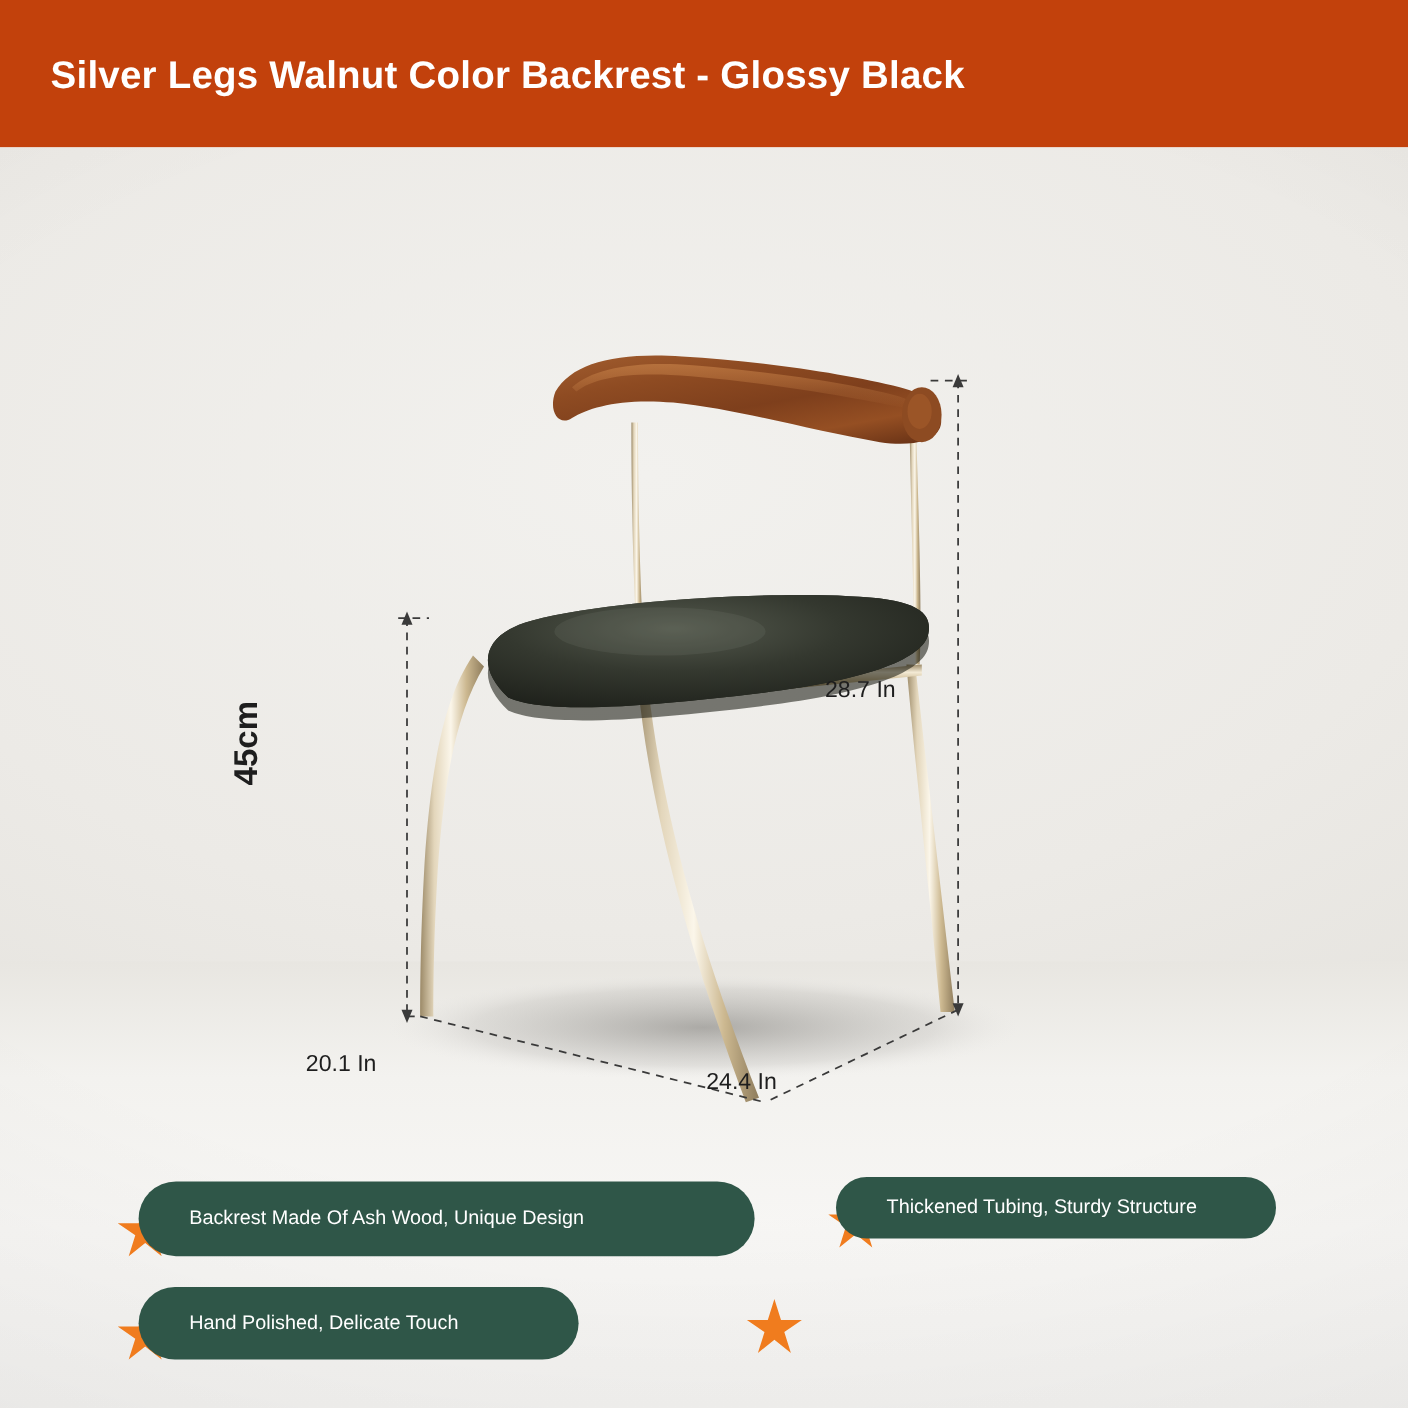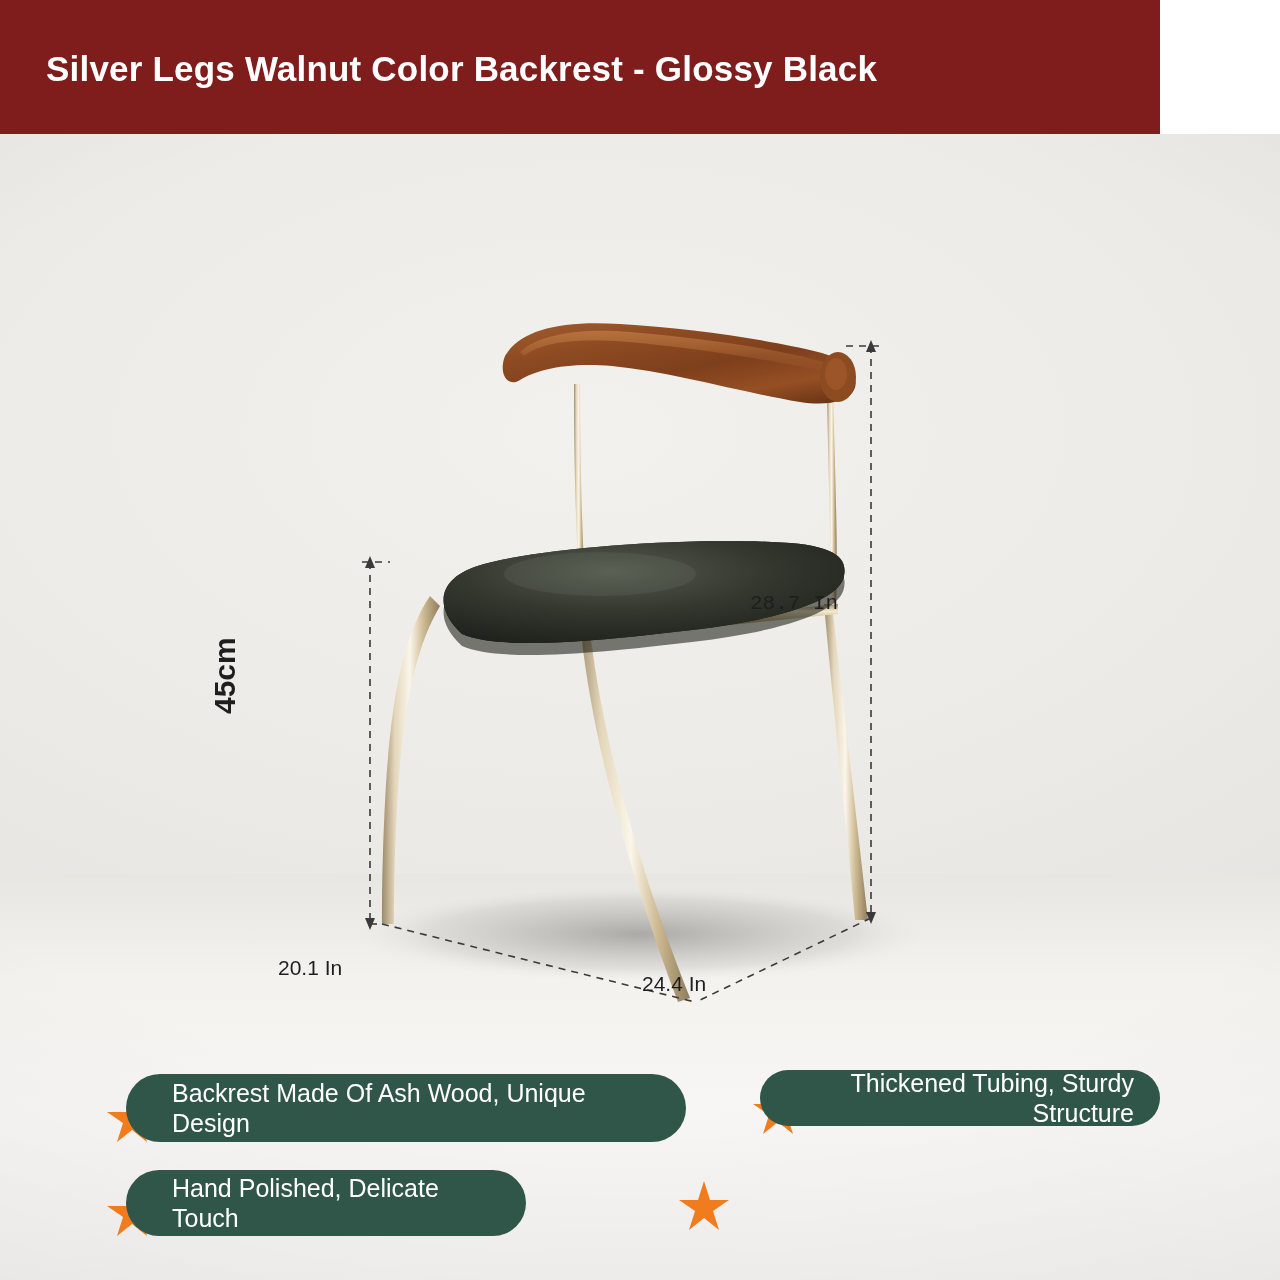--- a/index.html
+++ b/index.html
@@ -17,23 +17,23 @@
     position: relative;
     width: 1280px;
     height: 1280px;
     background: #ffffff;
   }
   
   .header {
     position: absolute;
     left: 0;
     top: 0;
-    width: 1160px;
+    width: 1280px;
     height: 134px;
-    background: #7f1d1d;
+    background: #c2410c;
     display: flex;
     align-items: center;
   }
   .header-title {
     color: #ffffff;
     font-size: 35px;
     font-weight: bold;
     letter-spacing: 0.2px;
     margin-left: 46px;
     margin-top: 4px;
@@ -72,21 +72,21 @@
     height: 1146px;
   }
   
   .dim-label {
     position: absolute;
     color: #1e1e1e;
     font-size: 21px;
     font-weight: 500;
     white-space: nowrap;
   }
-  .dim-height-right { left: 750px; top: 458px; font-family: Liberation Mono, monospace; }
+  .dim-height-right { left: 750px; top: 482px; }
   .dim-width-front  { left: 278px; top: 822px; }
   .dim-depth        { left: 642px; top: 838px; }
   .dim-left-vert {
     left: 208px;
     top: 580px;
     transform: rotate(-90deg);
     transform-origin: left top;
     font-size: 30px;
     font-weight: 600;
   }
@@ -100,21 +100,21 @@
   }
   .pill {
     position: absolute;
     background: #2f5648;
     border-radius: 34px;
     display: flex;
     align-items: center;
     box-sizing: border-box;
     padding: 0 26px 0 46px;
     color: #ffffff;
-    font-size: 25px;
+    font-size: 18px;
     line-height: 1.22;
     font-weight: 500;
   }
   .pill-text {
     display: block;
   }
   .star {
     position: absolute;
     width: 56px;
     height: 56px;

